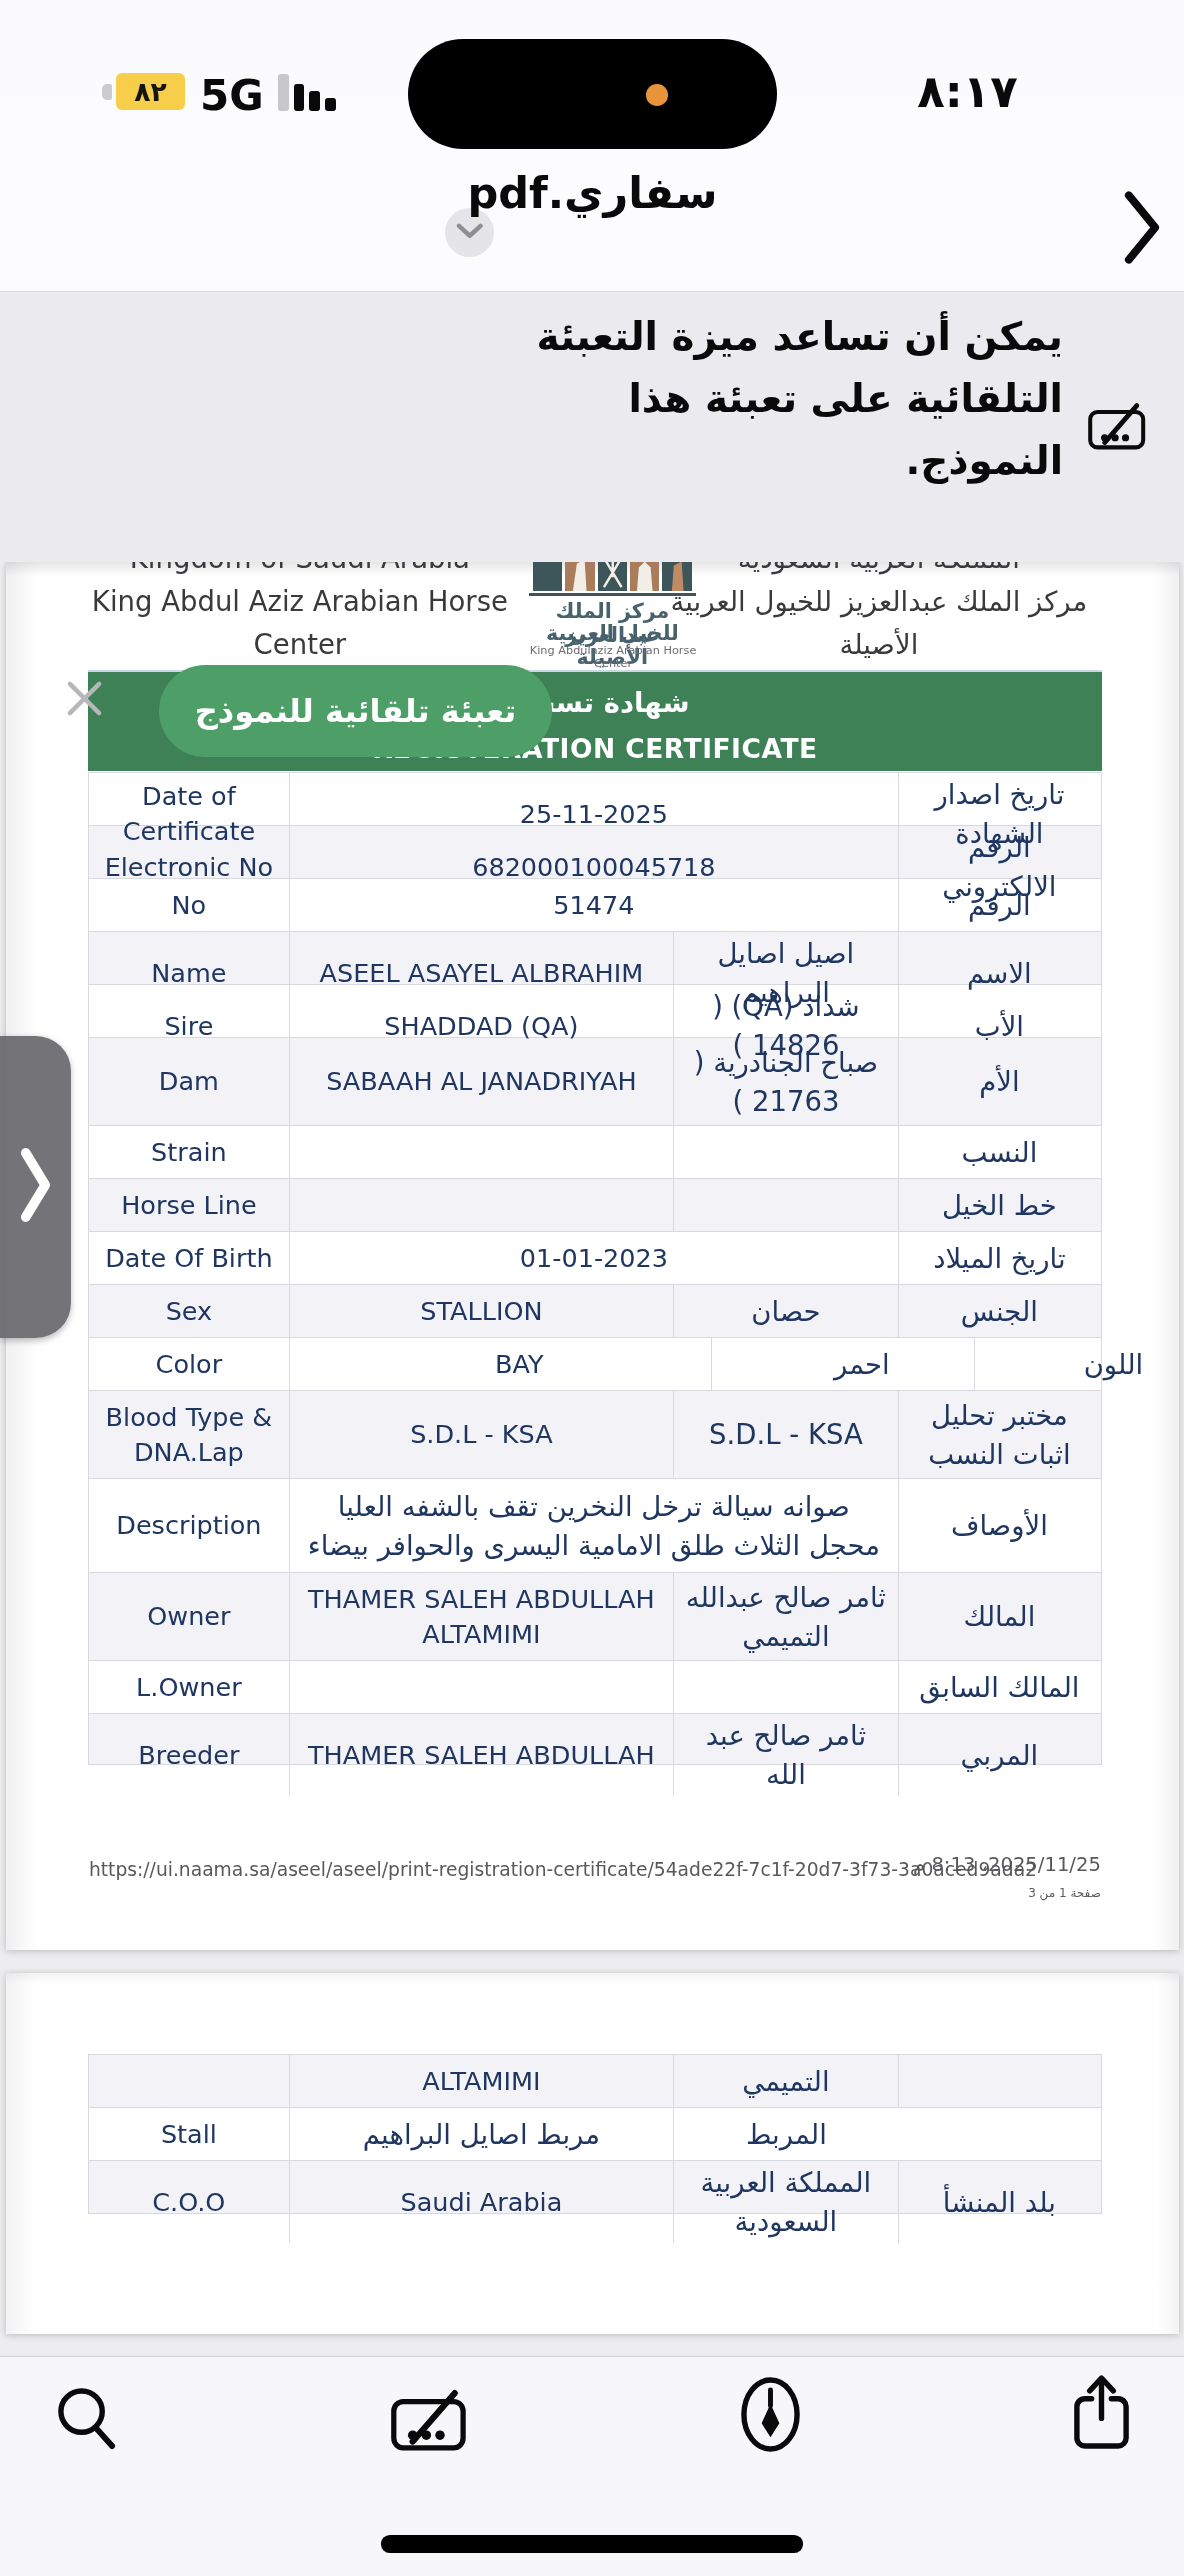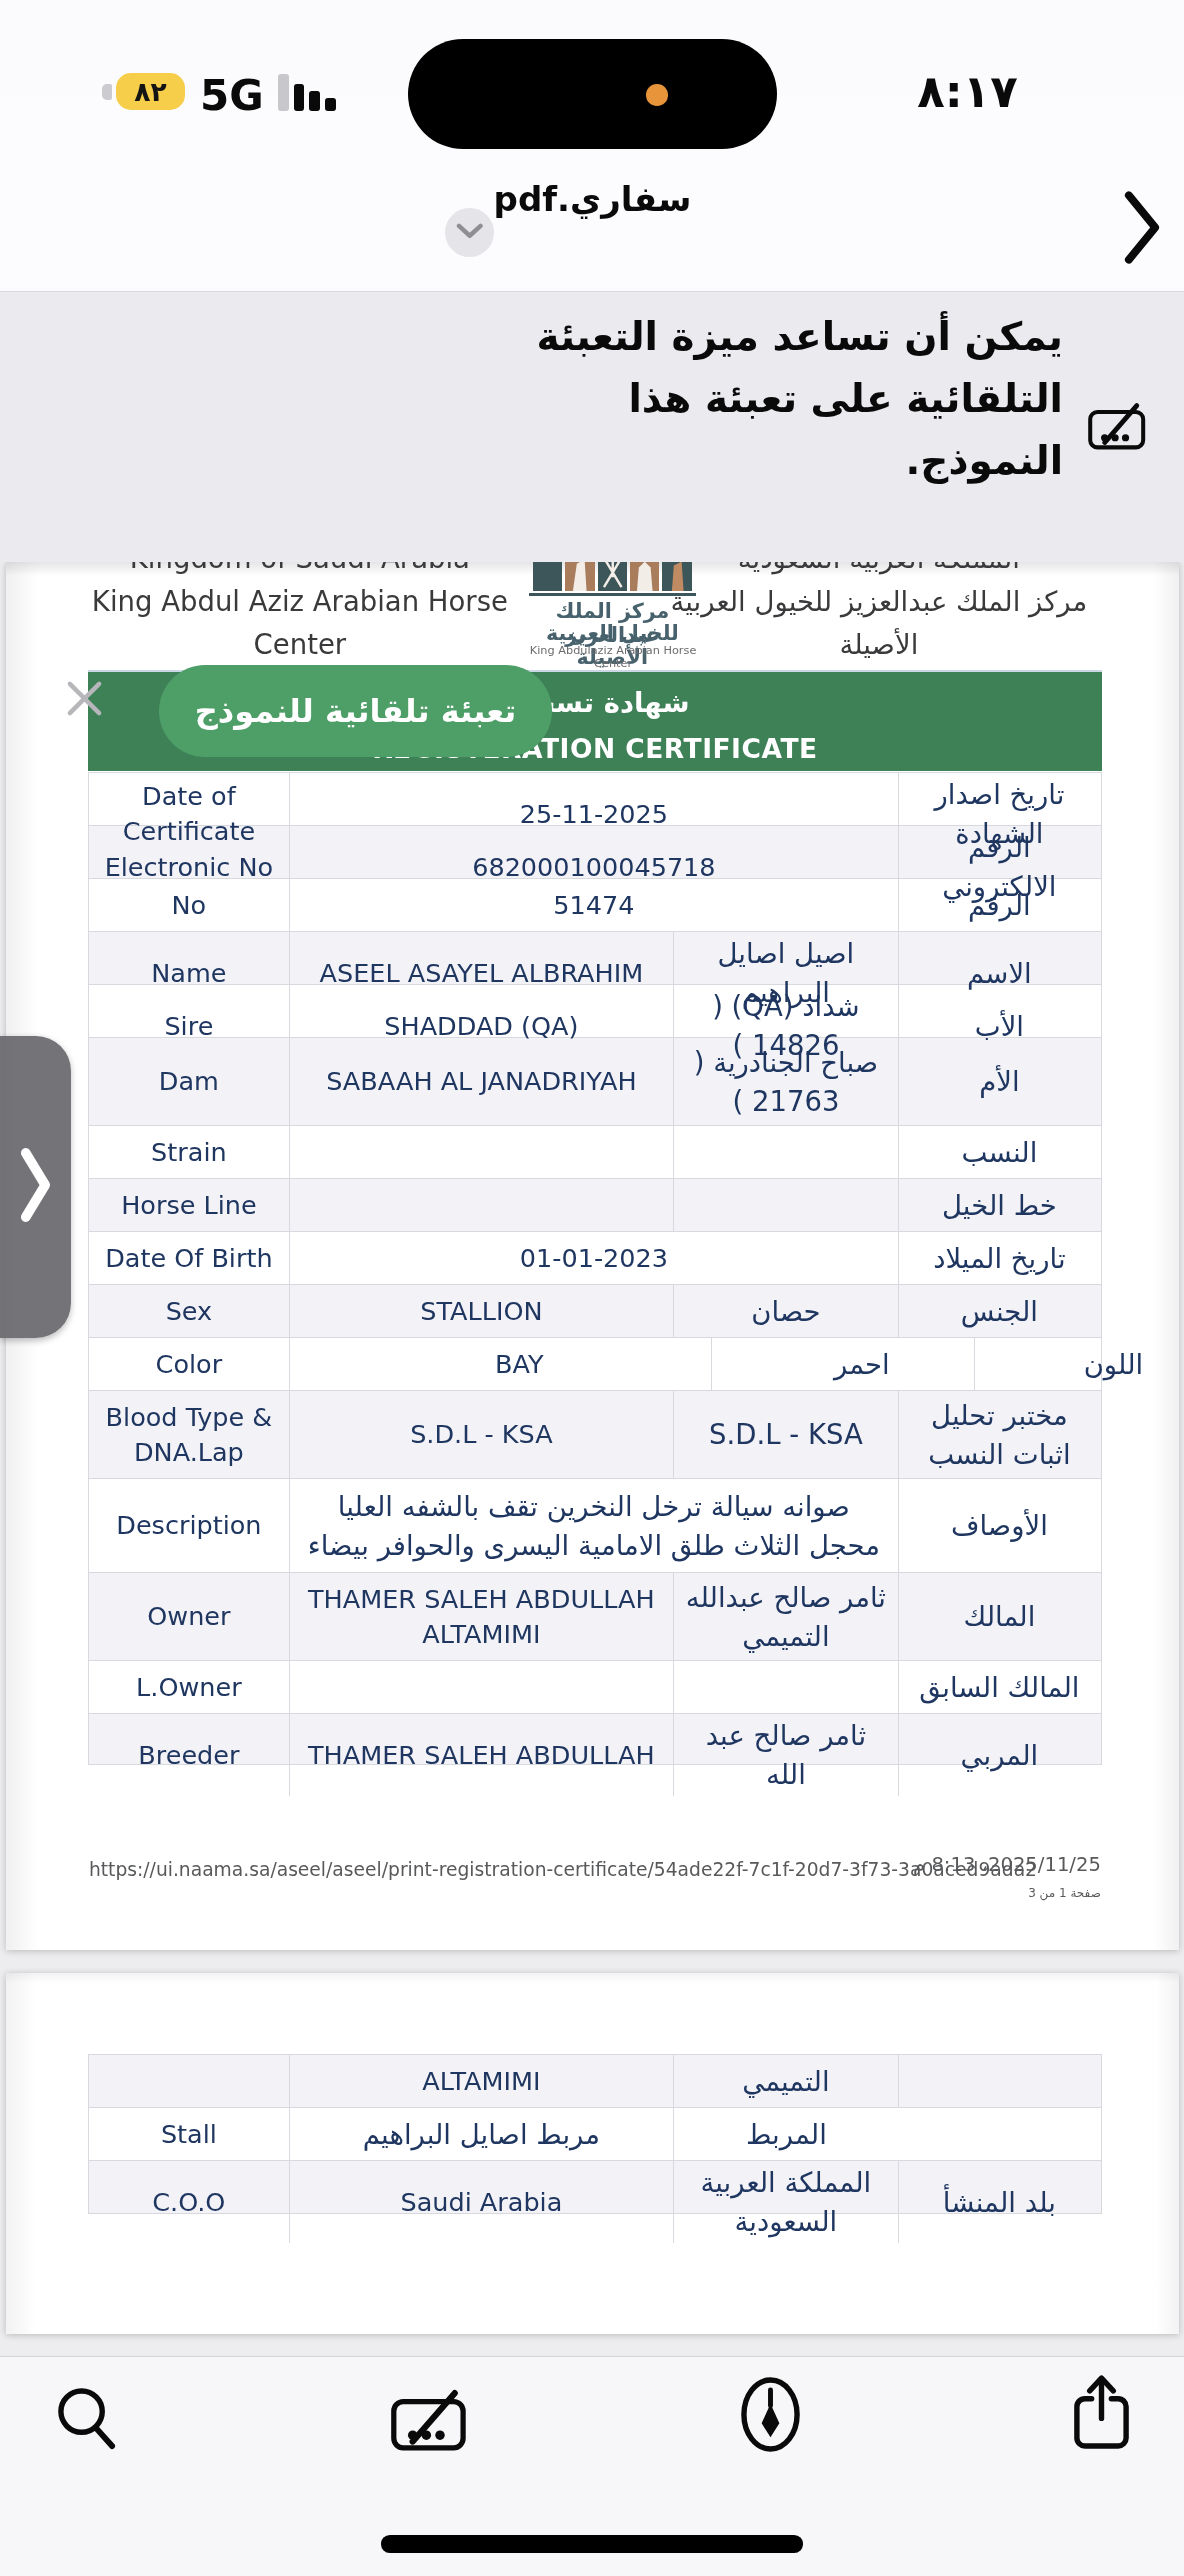--- a/index.html
+++ b/index.html
@@ -2,32 +2,32 @@
 <html lang="ar"><head>
 <meta charset="utf-8">
 <style>
   html,body{margin:0;padding:0;background:#ededf0;}
   *{box-sizing:border-box;font-family:"DejaVu Sans","Liberation Sans",sans-serif;}
   #screen{position:relative;width:1185px;height:2576px;overflow:hidden;background:#ededf0;margin:0 auto;}
   .abs{position:absolute;}
 
   
   #statusbar{left:0;top:0;width:1185px;height:96px;background:#fbfbfd;z-index:30;}
-  #battery-body{left:116px;top:73px;width:69px;height:37px;background:#f6ce4a;border-radius:15px;
+  #battery-body{left:116px;top:73px;width:69px;height:37px;background:#f6ce4a;border-radius:6px;
     display:flex;align-items:center;justify-content:center;font-size:26.5px;font-weight:700;color:#141414;}
   #battery-nub{left:102px;top:84px;width:9.8px;height:15.7px;border-radius:4.9px 2px 2px 4.9px;background:#cbcbd0;}
   #net-label{left:200px;top:71px;font-size:42px;font-weight:600;color:#0a0a0a;}
   .sigbar{position:absolute;bottom:0;border-radius:2.9px;background:#0a0a0a;width:10.8px;}
   #island{left:408px;top:39px;width:369px;height:110px;background:#000;border-radius:55px;}
   #mic-dot{left:646px;top:84px;width:21.6px;height:21.6px;border-radius:50%;background:#e8943a;}
   #clock{left:889px;top:65px;width:157px;text-align:center;font-size:45px;font-weight:700;color:#0a0a0a;}
 
   
   #titlebar{left:0;top:96px;width:1185px;height:196px;background:#fcfcfe;border-bottom:1px solid #d9d9de;z-index:29;}
-  #doc-title{left:298px;top:83px;width:589px;text-align:center;font-size:34px;font-weight:700;color:#0a0a0a;direction:rtl;}
+  #doc-title{left:298px;top:72px;width:589px;text-align:center;font-size:43px;font-weight:700;color:#0a0a0a;direction:rtl;}
   #title-chevron-btn{left:445px;top:112px;width:49px;height:49px;border-radius:50%;background:#e4e4e9;
     display:flex;align-items:center;justify-content:center;}
   #back-btn{left:1108px;top:79px;width:69px;height:108px;display:flex;align-items:center;justify-content:center;}
 
   
   #af-banner{left:0;top:292px;width:1185px;height:270px;background:#ebebef;z-index:28;}
   #af-close{left:57px;top:381px;width:55px;height:55px;display:flex;align-items:center;justify-content:center;}
   #af-button{left:159px;top:373px;width:393px;height:92px;border-radius:46px;background:#4e9e68;
     display:flex;align-items:center;justify-content:center;color:#fff;font-size:32px;font-weight:700;direction:rtl;}
   #af-msg{right:122px;top:13.8px;width:535px;text-align:right;direction:rtl;font-size:39px;line-height:62px;font-weight:700;color:#0a0a0a;}

